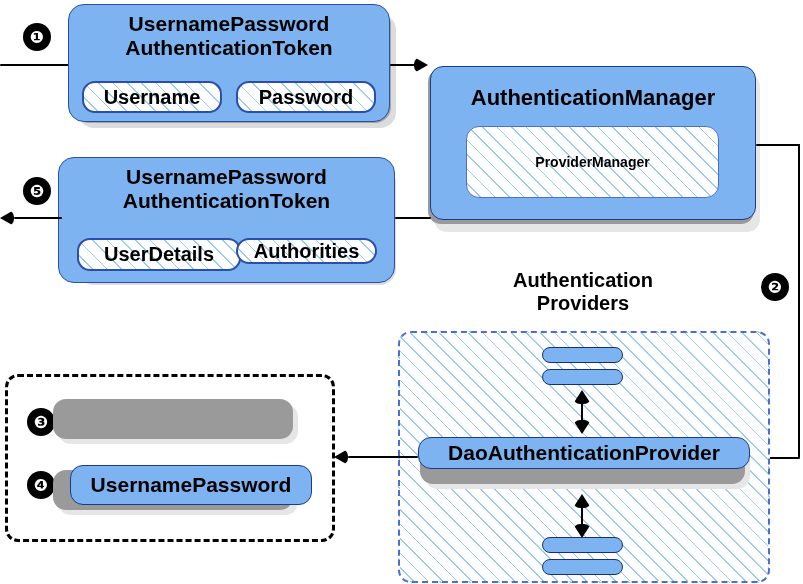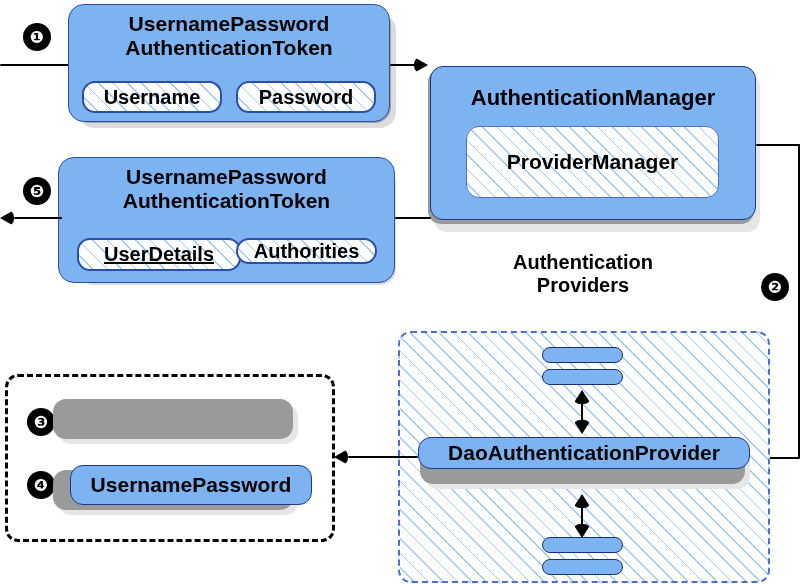--- a/index.html
+++ b/index.html
@@ -196,44 +196,44 @@
 
   <div class="abs hline" style="left:390px; top:64px; width:26px;"></div>
   <div class="abs arrow-right" style="left:414px; top:57px;"></div>
 
   <div class="abs shadow-light" style="left:434px; top:74px; width:326px; height:158px;"></div>
   <div class="abs shadow-dark" style="left:428px; top:69px; width:326px; height:155px;"></div>
   <div class="abs blue-rect" style="left:430px; top:66px; width:326px; height:154px; display:block;">
     <div class="lbl" style="font-size:22px; padding-top:19px;">AuthenticationManager</div>
   </div>
   <div class="abs hatched" style="left:466px; top:126px; width:253px; height:72px; border:1.4px solid #4a6fd0; display:flex; align-items:center; justify-content:center;">
-    <span style="font-size:21px; font-weight:bold; color:#000;">ProviderManager</span>
+    <span style="font-size:14px; font-weight:bold; color:#000;">ProviderManager</span>
   </div>
 
   <div class="abs badge" style="left:24px; top:178px;">❺</div>
 
   <div class="abs token-shadow-light" style="left:78px; top:167px; width:318px; height:118px;"></div>
   <div class="abs token-shadow-dark" style="left:73px; top:162px; width:318px; height:118px;"></div>
   <div class="abs token-card" style="left:58px; top:157px; width:337px; height:126px;">
     <div class="token-title">UsernamePassword
 AuthenticationToken</div>
   </div>
-  <div class="abs hatched field-box" style="left:77px; top:238px; width:164px; height:33px;text-decoration:underline;">
+  <div class="abs hatched field-box" style="left:77px; top:238px; width:164px; height:33px;">
     <span>UserDetails</span>
   </div>
   <div class="abs hatched field-box" style="left:236px; top:238px; width:141px; height:26px;">
     <span>Authorities</span>
   </div>
 
   <div class="abs hline" style="left:395px; top:217px; width:36px;"></div>
 
   <div class="abs hline" style="left:14px; top:217px; width:48px;"></div>
   <div class="abs arrow-left" style="left:0px; top:210px;"></div>
 
-  <div class="abs section-title" style="left:460px; top:251px; width:246px;">Authentication
+  <div class="abs section-title" style="left:460px; top:269px; width:246px;">Authentication
 Providers</div>
 
   <div class="abs badge" style="left:762px; top:274px;">❷</div>
 
   <div class="abs hline" style="left:756px; top:144px; width:44px;"></div>
   <div class="abs vline" style="left:798px; top:144px; height:314px;"></div>
   <div class="abs hline" style="left:768px; top:457px; width:32px;"></div>
   <div class="abs arrow-left" style="left:754px; top:450px;"></div>
 
   <div class="abs hatched dashed-blue" style="left:398px; top:331px; width:372px; height:252px;"></div>

